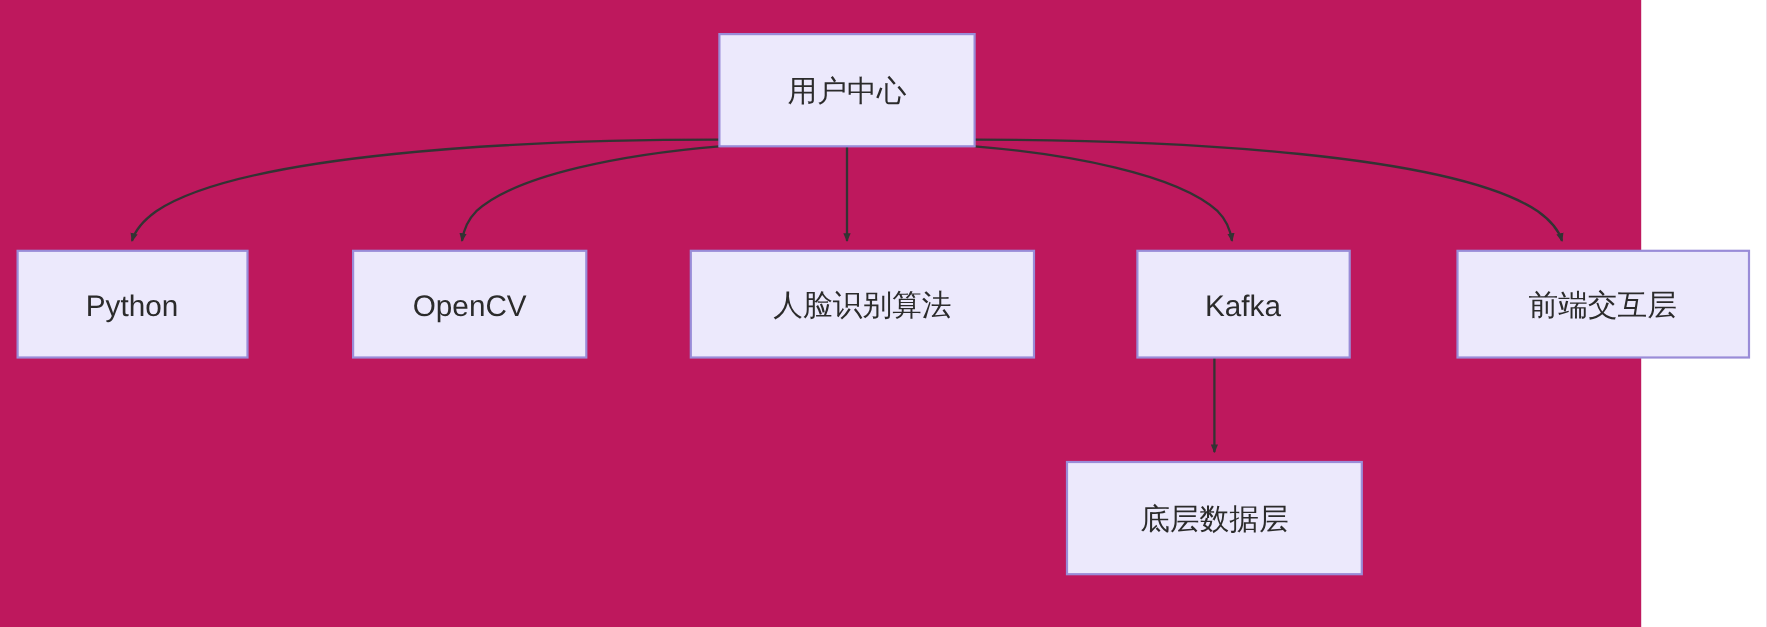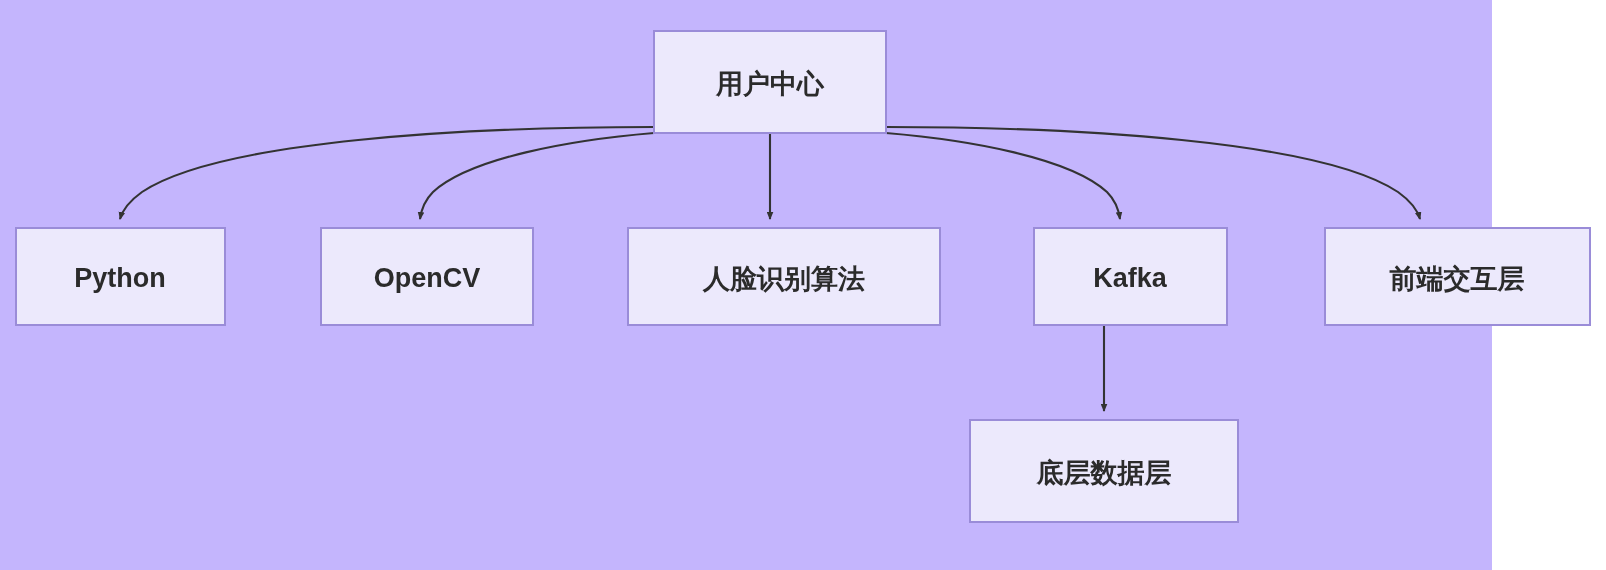--- a/index.html
+++ b/index.html
@@ -10,22 +10,21 @@
   body {
     width: 1606px;
     height: 570px;
     overflow: hidden;
     font-family: "Liberation Sans", "DejaVu Sans", sans-serif;
   }
   #diagram-root {
     position: relative;
     width: 1492px;
     height: 570px;
-    background: #c4b5fd;
-    font-weight: bold;
+    background: #be185d;
   }
   svg.diagram-canvas {
     position: absolute;
     top: 0;
     left: 0;
     width: 1606px;
     height: 570px;
     display: block;
   }
   .edge-path {

